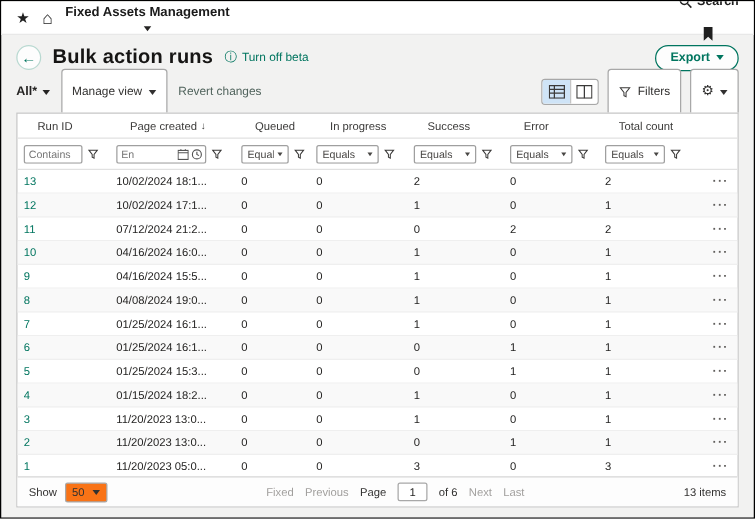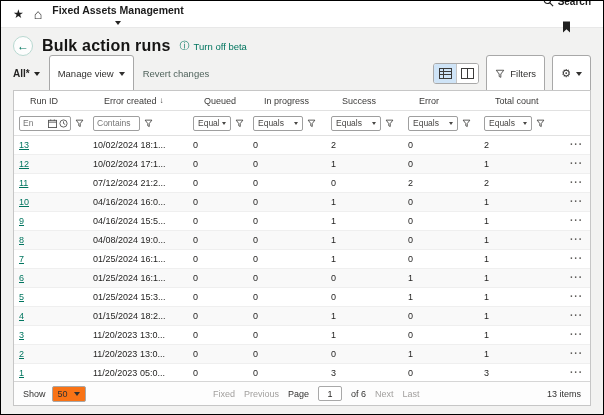--- a/index.html
+++ b/index.html
@@ -64,21 +64,21 @@
   .fselect { height:15px; border:1px solid #9f9f9f; border-radius:2px; background:#fff; display:flex;
              align-items:center; justify-content:space-between; gap:3px; padding:0 4px; font-size:8.5px;
              color:#484644; cursor:pointer; }
   .fselect .chev { border-top-width:3px; border-left-width:2.5px; border-right-width:2.5px; color:#484644; }
   .funnel-btn { background:none; border:none; padding:0 1px; display:inline-flex; align-items:center; cursor:pointer; flex-shrink:0; }
 
   .tbody { flex:1; min-height:0; overflow:hidden; }
   .trow { height:19px; border-bottom:1px solid #efefef; font-size:9px; color:#252423; cursor:default; }
   .trow:nth-child(even) { background:#f9f9f9; }
   .cell { padding:0 5px; white-space:nowrap; overflow:hidden; text-overflow:ellipsis; }
-  .idlink { color:var(--accent); text-decoration:underline; cursor:pointer; }
+  .idlink { color:var(--accent); cursor:pointer; }
   .c-actions { text-align:right; padding-right:7px; }
   .dots { background:none; border:none; color:#605e5c; font-size:10px; font-weight:700; letter-spacing:1px;
           cursor:pointer; line-height:1; }
 
   .tfoot { height:24px; border-top:1px solid #d6d6d6; background:#fdfdfd; display:flex; align-items:center;
            gap:6px; padding:0 9px; font-size:9px; color:#323130; flex-shrink:0; }
   .pagesize { display:flex; align-items:center; gap:6px; border:1px solid #a8a8a8; border-radius:2px;
               background:#f97316; height:16px; padding:0 5px; font-size:9px; cursor:pointer; }
   .pager { flex:1; display:flex; align-items:center; justify-content:center; gap:9px; }
   .plink { color:#a19f9d; cursor:pointer; }
@@ -120,20 +120,24 @@
     </div>
   </div>
 
   <div class="page-header">
     <button class="back-btn">←</button>
     <span class="page-title">Bulk action runs</span>
     <span class="beta-link">
       <span class="beta-ic">ⓘ</span>
       <span>Turn off beta</span>
     </span>
+    <button class="export-btn">
+      <span>Export</span>
+      <span class="chev"></span>
+    </button>
   </div>
 
   <div class="toolbar">
     <div class="view-sel">
       <span>All*</span>
       <span class="chev"></span>
     </div>
     <button class="btn">
       <span>Manage view</span>
       <span class="chev"></span>
@@ -176,21 +180,21 @@
     </div>
   </div>
 
   <div class="card">
 
     <div class="thead grid-row">
       <div class="th">
           <span>Run ID</span>
         </div>
       <div class="th">
-        <span>Error created</span>
+        <span>Page created</span>
         <span class="sort-ic">↓</span>
       </div>
       <div class="th">
           <span>Queued</span>
         </div>
       <div class="th">
           <span>In progress</span>
         </div>
       <div class="th">
           <span>Success</span>
@@ -198,20 +202,28 @@
       <div class="th">
           <span>Error</span>
         </div>
       <div class="th">
           <span>Total count</span>
         </div>
       <div class="th"></div>
     </div>
 
     <div class="filter-row grid-row">
+      <div class="fcell">
+        <input class="flt" style="width: 47px;" placeholder="Contains">
+        <button class="funnel-btn">
+          <svg width="9" height="9" viewBox="0 0 12 12">
+              <path d="M1.5 1.5h9L7 6v4L5 9V6L1.5 1.5z" fill="none" stroke="#3b3a39" stroke-width="1.1"></path>
+            </svg>
+        </button>
+      </div>
       <div class="fcell">
         <div class="fbox" style="width:72px">
           <span style="flex:1;overflow:hidden">En</span>
           <span>
             <svg width="9" height="9" viewBox="0 0 10 10">
                 <rect x="0.5" y="1.5" width="9" height="8" fill="none" stroke="#555"></rect>
                 <line x1="0.5" y1="3.5" x2="9.5" y2="3.5" stroke="#555"></line>
                 <line x1="3" y1="0.5" x2="3" y2="2" stroke="#555"></line>
                 <line x1="7" y1="0.5" x2="7" y2="2" stroke="#555"></line>
               </svg>
@@ -223,28 +235,20 @@
               </svg>
           </span>
         </div>
         <button class="funnel-btn">
           <svg width="9" height="9" viewBox="0 0 12 12">
               <path d="M1.5 1.5h9L7 6v4L5 9V6L1.5 1.5z" fill="none" stroke="#3b3a39" stroke-width="1.1"></path>
             </svg>
         </button>
       </div>
       <div class="fcell">
-        <input class="flt" style="width: 47px;" placeholder="Contains">
-        <button class="funnel-btn">
-          <svg width="9" height="9" viewBox="0 0 12 12">
-              <path d="M1.5 1.5h9L7 6v4L5 9V6L1.5 1.5z" fill="none" stroke="#3b3a39" stroke-width="1.1"></path>
-            </svg>
-        </button>
-      </div>
-      <div class="fcell">
         <div class="fselect" style="width:38px">
           <span style="overflow:hidden">Equals</span>
           <span class="chev"></span>
         </div>
         <button class="funnel-btn">
           <svg width="9" height="9" viewBox="0 0 12 12">
               <path d="M1.5 1.5h9L7 6v4L5 9V6L1.5 1.5z" fill="none" stroke="#3b3a39" stroke-width="1.1"></path>
             </svg>
         </button>
       </div>

